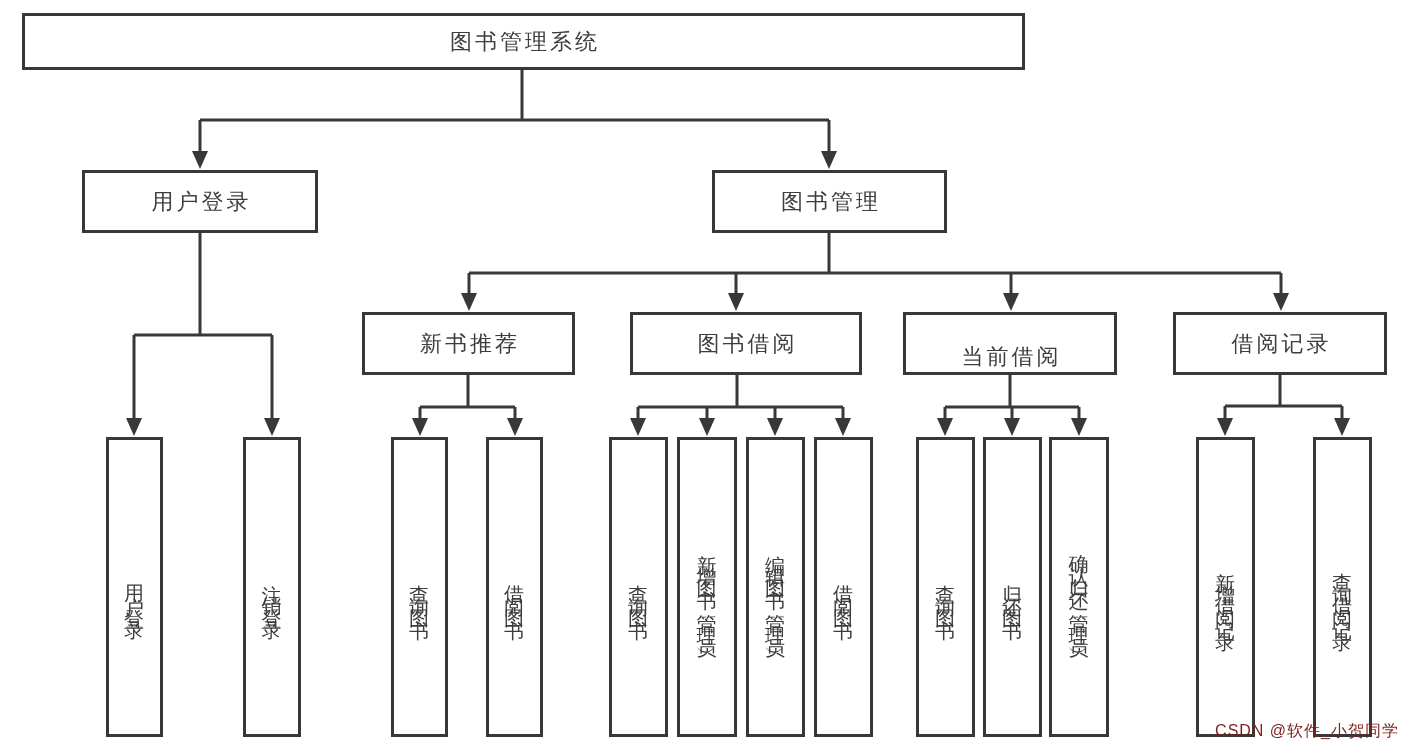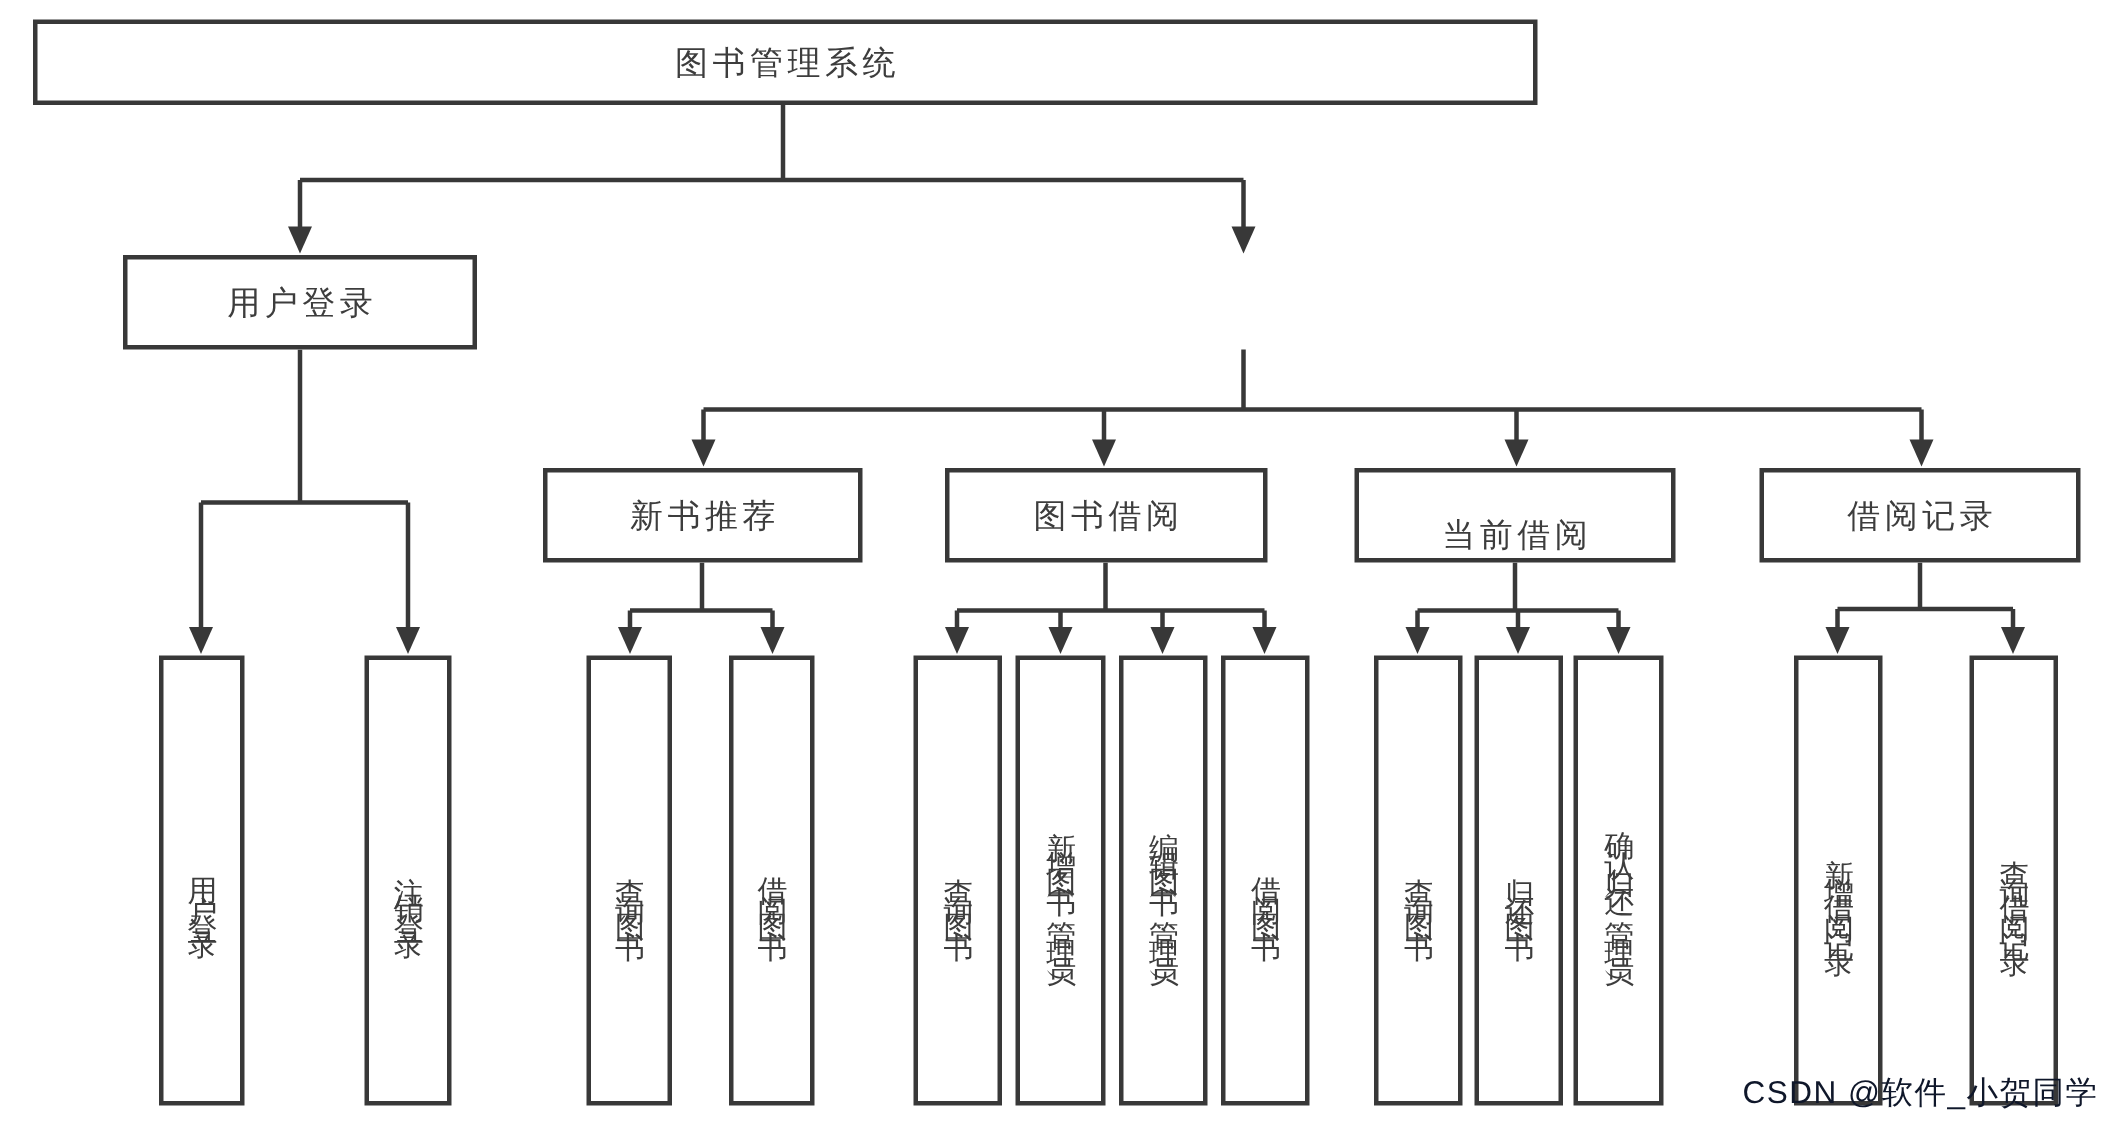--- a/index.html
+++ b/index.html
@@ -37,22 +37,22 @@
     text-orientation: mixed;
     font-size: 20px;
     letter-spacing: 12px;
     line-height: 1;
     margin-bottom: -12px; 
   }
   .watermark {
     position: absolute;
     right: 6px;
     bottom: 5px;
-    font-size: 21px;
-    color: #0f172a;
+    font-size: 16px;
+    color: #7f1d1d;
     letter-spacing: 1px;
     white-space: nowrap;
   }
 </style>
 </head>
 <body>
 
 <div class="canvas">
 
   <svg class="connectors" width="1405" height="747" viewBox="0 0 1405 747">
@@ -102,25 +102,28 @@
     </g>
   </svg>
 
   <div class="node h-node" style="left:22px; top:13px; width:1003px; height:57px;">
     <span>图书管理系统</span>
   </div>
 
   <div class="node h-node" style="left:82px; top:170px; width:236px; height:63px;">
     <span>用户登录</span>
   </div>
+  <div class="node h-node" style="left:712px; top:170px; width:235px; height:63px;">
+    <span>图书管理</span>
+  </div>
 
   <div class="node h-node" style="left:362px; top:312px; width:213px; height:63px;justify-content:center;">
     <span>新书推荐</span>
   </div>
-  <div class="node h-node" style="left:630px; top:312px; width:215px; height:63px;">
+  <div class="node h-node" style="left:630px; top:312px; width:232px; height:63px;">
     <span>图书借阅</span>
   </div>
   <div class="node h-node" style="left:903px; top:312px; width:214px; height:63px;align-items:flex-end;">
     <span>当前借阅</span>
   </div>
   <div class="node h-node" style="left:1173px; top:312px; width:214px; height:63px;">
     <span>借阅记录</span>
   </div>
 
   <div class="node v-node" style="left:106px; top:437px; width:57px; height:300px;">

